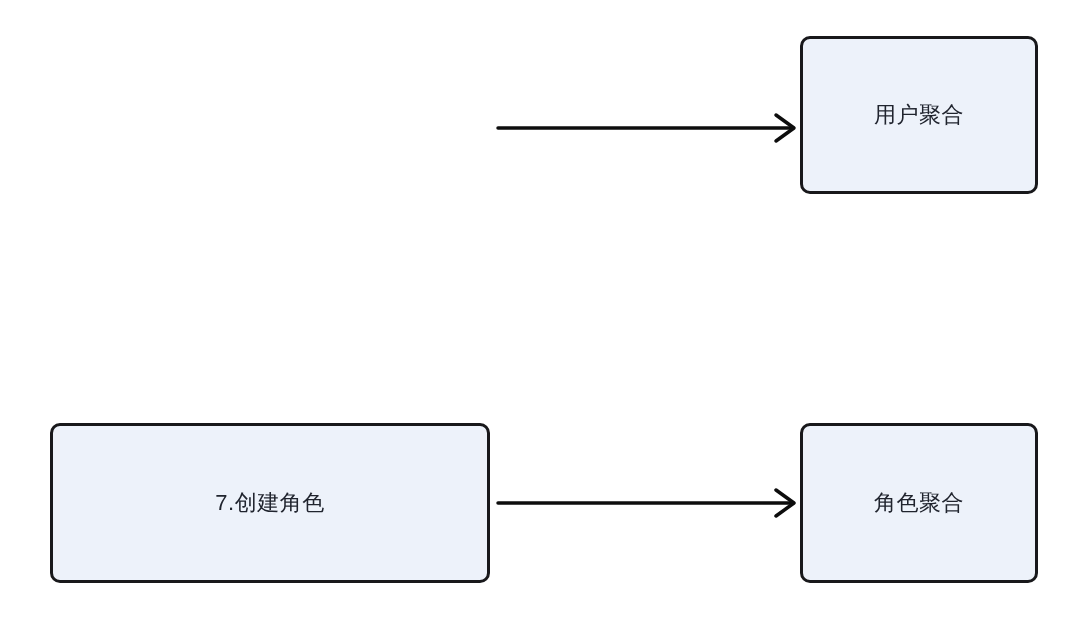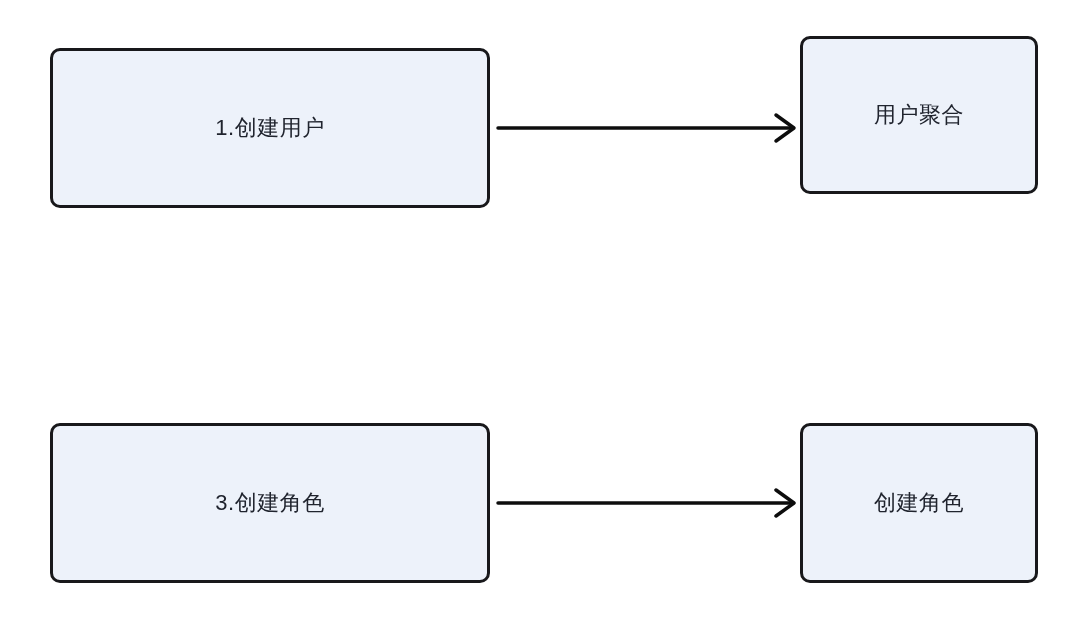--- a/index.html
+++ b/index.html
@@ -66,29 +66,26 @@
     <g>
       <line x1="498" y1="128" x2="791" y2="128"></line>
       <polyline points="776,115 794,128 776,141"></polyline>
     </g>
     <g>
       <line x1="498" y1="503" x2="791" y2="503"></line>
       <polyline points="776,490 794,503 776,516"></polyline>
     </g>
   </svg>
 
-  <div class="node node-create-user">
-    <span class="label">1.创建用户</span>
-  </div>
 
   <div class="node node-user-agg">
     <span class="label">用户聚合</span>
   </div>
 
   <div class="node node-create-role">
-    <span class="label">3.创建角色</span>
+    <span class="label">7.创建角色</span>
   </div>
 
   <div class="node node-role-agg">
-    <span class="label">创建角色</span>
+    <span class="label">角色聚合</span>
   </div>
 
 </div>
 
 </body></html>

